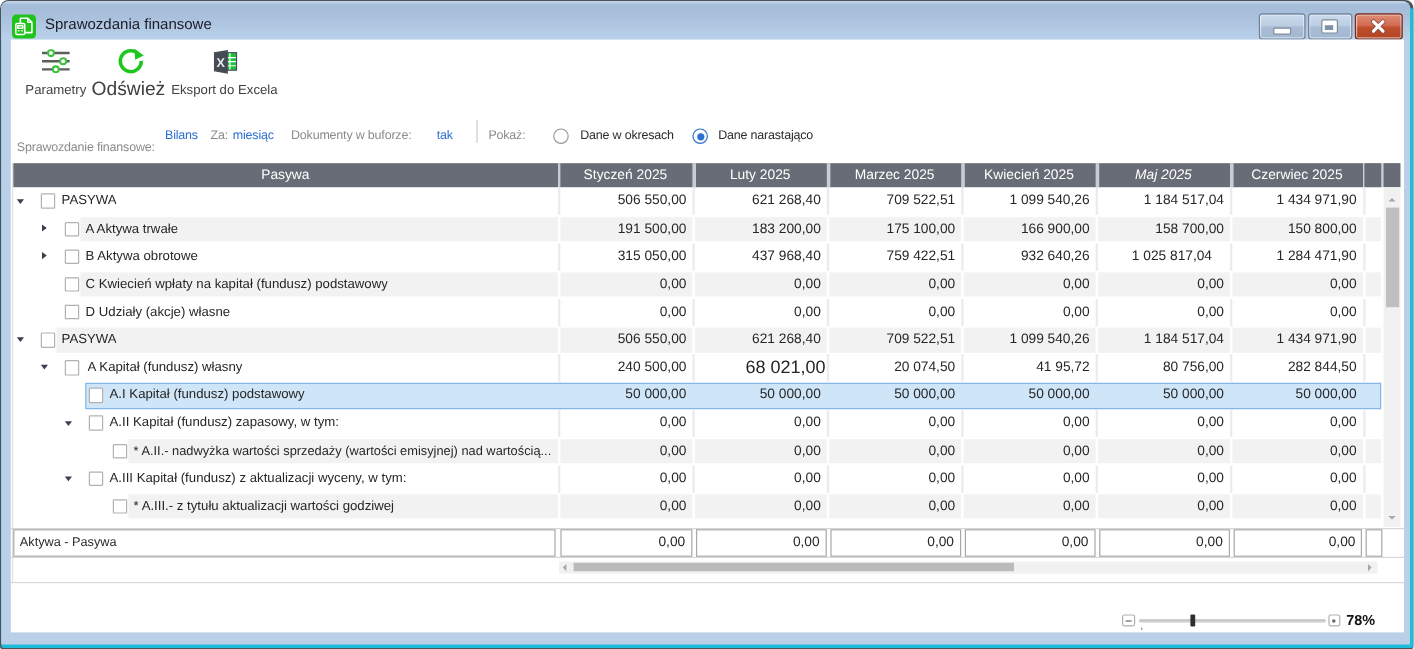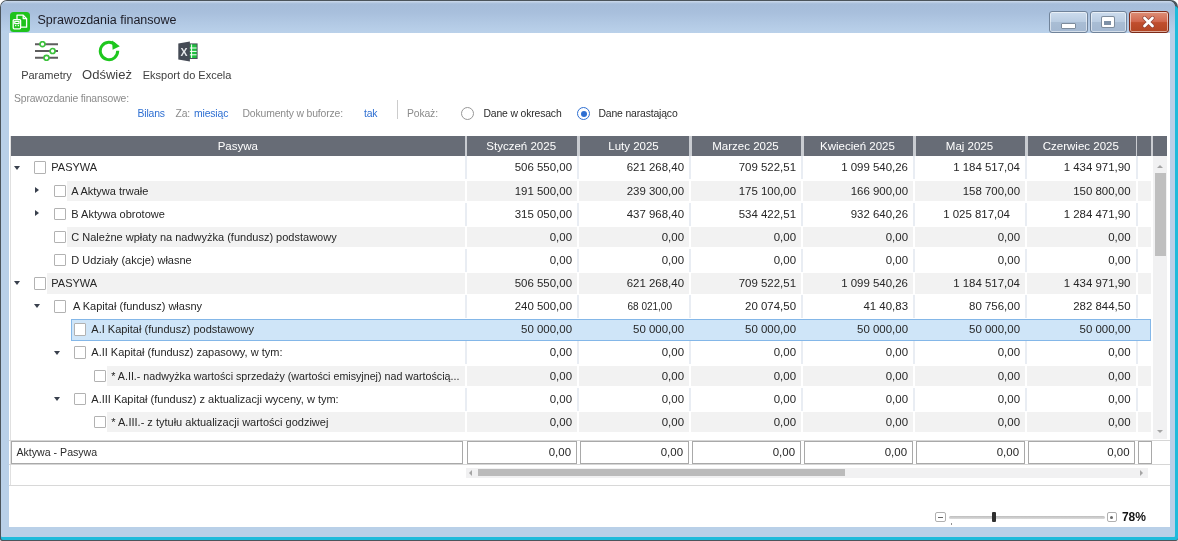--- a/index.html
+++ b/index.html
@@ -46,32 +46,32 @@
       <circle cx="8.5" cy="3.2" r="2.5"></circle>
       <circle cx="18.6" cy="10" r="2.5"></circle>
       <circle cx="12.5" cy="16.8" r="2.5"></circle>
     </g>
   </svg>
 <div class="t" style="left:46.5px;top:68.0px;height:14.0px;line-height:14.0px;transform:translateX(-50%);font-size:11px;color:#404040;">Parametry</div>
 <svg class="a" style="left:97.5px;top:40px" width="23" height="22" viewBox="0 0 23 22">
     <path d="M17.66 5.41 A 8.7 8.7 0 1 0 19.69 10.70" fill="none" stroke="#1ec71e" stroke-width="3" stroke-linecap="butt"></path>
     <path d="M14.0 0.6 L21.8 6.3 L14.6 9.7 Z" fill="#1ec71e"></path>
   </svg>
-<div class="t" style="left:107.0px;top:68.0px;height:14.0px;line-height:14.0px;transform:translateX(-50%);font-size:13px;color:#404040;">Odśwież</div>
+<div class="t" style="left:107.0px;top:68.0px;height:14.0px;line-height:14.0px;transform:translateX(-50%);font-size:16px;color:#404040;">Odśwież</div>
 <svg class="a" style="left:174px;top:40.5px" width="26" height="21" viewBox="0 0 26 21">
     <rect x="11.6" y="2.4" width="12" height="15.6" fill="#4a505a"></rect>
     <rect x="12.6" y="3.4" width="10" height="13.6" fill="#1fbf3f"></rect>
     <g stroke="#ffffff" stroke-width="1">
       <path d="M12.6 7 h10 M12.6 10.4 h10 M12.6 13.8 h10 M17.6 3.4 v13.6"></path>
     </g>
     <path d="M4.3 2.6 L15.9 0.6 L15.9 20.4 L4.3 18.4 Z" fill="#454b55"></path>
     <text x="10" y="14.6" font-family="Liberation Sans" font-size="10.5" font-weight="bold" fill="#e8eaec" text-anchor="middle">X</text>
   </svg>
 <div class="t" style="left:187.0px;top:68.0px;height:14.0px;line-height:14.0px;transform:translateX(-50%);font-size:11px;color:#404040;">Eksport do Excela</div>
-<div class="t" style="left:14.0px;top:92px;height:14.0px;line-height:14.0px;font-size:10.4px;letter-spacing:-0.15px;color:#8b8b8b;">Sprawozdanie finansowe:</div>
+<div class="t" style="left:14.0px;top:117px;height:14.0px;line-height:14.0px;font-size:10.4px;letter-spacing:-0.15px;color:#8b8b8b;">Sprawozdanie finansowe:</div>
 <div class="t" style="left:137.5px;top:106.5px;height:14.0px;line-height:14.0px;font-size:10.4px;letter-spacing:-0.15px;color:#2e6fd2;">Bilans</div>
 <div class="t" style="left:175.5px;top:106.5px;height:14.0px;line-height:14.0px;font-size:10.4px;letter-spacing:-0.15px;color:#8b8b8b;">Za:</div>
 <div class="t" style="left:194.0px;top:106.5px;height:14.0px;line-height:14.0px;font-size:10.4px;letter-spacing:-0.15px;color:#2e6fd2;">miesiąc</div>
 <div class="t" style="left:242.5px;top:106.5px;height:14.0px;line-height:14.0px;font-size:10.4px;letter-spacing:-0.15px;color:#8b8b8b;">Dokumenty w buforze:</div>
 <div class="t" style="left:364px;top:106.5px;height:14.0px;line-height:14.0px;font-size:10.4px;letter-spacing:-0.15px;color:#2e6fd2;">tak</div>
 <div class="a" style="left:396.5px;top:100.0px;width:1.2px;height:19.0px;background:#cccccc;"></div>
 <div class="t" style="left:407.0px;top:106.5px;height:14.0px;line-height:14.0px;font-size:10.4px;letter-spacing:-0.15px;color:#8b8b8b;">Pokaż:</div>
 <div class="a" style="left:461.3px;top:107.3px;width:11.0px;height:11.0px;background:#fff;border:1px solid #979797;border-radius:50%;"></div>
 <div class="t" style="left:483.5px;top:106.5px;height:14.0px;line-height:14.0px;font-size:10.4px;letter-spacing:-0.15px;color:#2b2b2b;">Dane w okresach</div>
 <div class="a" style="left:577.3px;top:107.3px;width:11.0px;height:11.0px;background:#fff;border:1px solid #2e6fd2;border-radius:50%;"></div>
@@ -85,21 +85,21 @@
 <div class="a" style="left:913.2px;top:136.2px;width:2.4px;height:20.2px;background:#c9ccd1;"></div>
 <div class="a" style="left:1025.2px;top:136.2px;width:2.4px;height:20.2px;background:#c9ccd1;"></div>
 <div class="a" style="left:1136.0px;top:136.2px;width:31.2px;height:20.2px;background:#caccd1;"></div>
 <div class="a" style="left:1137.2px;top:136.2px;width:13.5px;height:20.2px;background:#676c76;"></div>
 <div class="a" style="left:1153.0px;top:136.2px;width:14.2px;height:20.2px;background:#676c76;"></div>
 <div class="t" style="left:237.8px;top:136.2px;height:20.2px;line-height:20.2px;transform:translateX(-50%);font-size:11.5px;color:#ffffff;">Pasywa</div>
 <div class="t" style="left:521.2px;top:136.2px;height:20.2px;line-height:20.2px;transform:translateX(-50%);font-size:11.5px;color:#ffffff;">Styczeń 2025</div>
 <div class="t" style="left:633.5px;top:136.2px;height:20.2px;line-height:20.2px;transform:translateX(-50%);font-size:11.5px;color:#ffffff;">Luty 2025</div>
 <div class="t" style="left:745.5px;top:136.2px;height:20.2px;line-height:20.2px;transform:translateX(-50%);font-size:11.5px;color:#ffffff;">Marzec 2025</div>
 <div class="t" style="left:857.5px;top:136.2px;height:20.2px;line-height:20.2px;transform:translateX(-50%);font-size:11.5px;color:#ffffff;">Kwiecień 2025</div>
-<div class="t" style="left:969.5px;top:136.2px;height:20.2px;line-height:20.2px;transform:translateX(-50%);font-size:11.5px;color:#ffffff;">Maj 2025</div>
+<div class="t" style="left:969.5px;top:136.2px;height:20.2px;line-height:20.2px;transform:translateX(-50%);font-size:11.5px;color:#ffffff;font-style:italic;">Maj 2025</div>
 <div class="t" style="left:1080.8px;top:136.2px;height:20.2px;line-height:20.2px;transform:translateX(-50%);font-size:11.5px;color:#ffffff;">Czerwiec 2025</div>
 <div class="a" style="left:464.8px;top:156.4px;width:2.2px;height:23.1px;background:#e9edf3;"></div>
 <div class="a" style="left:577.3px;top:156.4px;width:2.2px;height:23.1px;background:#e9edf3;"></div>
 <div class="a" style="left:689.3px;top:156.4px;width:2.2px;height:23.1px;background:#e9edf3;"></div>
 <div class="a" style="left:801.3px;top:156.4px;width:2.2px;height:23.1px;background:#e9edf3;"></div>
 <div class="a" style="left:913.3px;top:156.4px;width:2.2px;height:23.1px;background:#e9edf3;"></div>
 <div class="a" style="left:1025.3px;top:156.4px;width:2.2px;height:23.1px;background:#e9edf3;"></div>
 <div class="a" style="left:1135.8px;top:156.4px;width:2.2px;height:23.1px;background:#e9edf3;"></div>
 <div class="a" style="left:14.0px;top:165.6px;width:0;height:0;border-left:3.7px solid transparent;border-right:3.7px solid transparent;border-top:4.3px solid #39404d;"></div>
 <div class="a" style="left:33.6px;top:161.4px;width:12.6px;height:12.6px;background:#fff;border:1px solid #b2b2b2;border-radius:1px;box-sizing:border-box;"></div>
@@ -115,51 +115,51 @@
 <div class="a" style="left:577.3px;top:179.5px;width:2.2px;height:23.1px;background:#ffffff;"></div>
 <div class="a" style="left:689.3px;top:179.5px;width:2.2px;height:23.1px;background:#ffffff;"></div>
 <div class="a" style="left:801.3px;top:179.5px;width:2.2px;height:23.1px;background:#ffffff;"></div>
 <div class="a" style="left:913.3px;top:179.5px;width:2.2px;height:23.1px;background:#ffffff;"></div>
 <div class="a" style="left:1025.3px;top:179.5px;width:2.2px;height:23.1px;background:#ffffff;"></div>
 <div class="a" style="left:1135.8px;top:179.5px;width:2.2px;height:23.1px;background:#ffffff;"></div>
 <div class="a" style="left:35.4px;top:187.0px;width:0;height:0;border-top:3.9px solid transparent;border-bottom:3.9px solid transparent;border-left:4.3px solid #39404d;"></div>
 <div class="a" style="left:53.6px;top:184.5px;width:12.6px;height:12.6px;background:#fff;border:1px solid #b2b2b2;border-radius:1px;box-sizing:border-box;"></div>
 <div class="t" style="left:71.3px;top:179.5px;height:23.1px;line-height:23.1px;font-size:11px;color:#262626;max-width:390px;overflow:hidden;">A Aktywa trwałe</div>
 <div class="t" style="right:606.0px;top:179.5px;height:23.1px;line-height:23.1px;font-size:11.45px;color:#262626;">191 500,00</div>
-<div class="t" style="right:494.0px;top:179.5px;height:23.1px;line-height:23.1px;font-size:11.45px;color:#262626;">239 300,00</div>
+<div class="t" style="right:494.0px;top:179.5px;height:23.1px;line-height:23.1px;font-size:11.45px;color:#262626;">183 200,00</div>
 <div class="t" style="right:382.0px;top:179.5px;height:23.1px;line-height:23.1px;font-size:11.45px;color:#262626;">175 100,00</div>
 <div class="t" style="right:270.0px;top:179.5px;height:23.1px;line-height:23.1px;font-size:11.45px;color:#262626;">166 900,00</div>
 <div class="t" style="right:158.0px;top:179.5px;height:23.1px;line-height:23.1px;font-size:11.45px;color:#262626;">158 700,00</div>
 <div class="t" style="right:47.5px;top:179.5px;height:23.1px;line-height:23.1px;font-size:11.45px;color:#262626;">150 800,00</div>
 <div class="a" style="left:464.8px;top:202.7px;width:2.2px;height:23.1px;background:#e9edf3;"></div>
 <div class="a" style="left:577.3px;top:202.7px;width:2.2px;height:23.1px;background:#e9edf3;"></div>
 <div class="a" style="left:689.3px;top:202.7px;width:2.2px;height:23.1px;background:#e9edf3;"></div>
 <div class="a" style="left:801.3px;top:202.7px;width:2.2px;height:23.1px;background:#e9edf3;"></div>
 <div class="a" style="left:913.3px;top:202.7px;width:2.2px;height:23.1px;background:#e9edf3;"></div>
 <div class="a" style="left:1025.3px;top:202.7px;width:2.2px;height:23.1px;background:#e9edf3;"></div>
 <div class="a" style="left:1135.8px;top:202.7px;width:2.2px;height:23.1px;background:#e9edf3;"></div>
 <div class="a" style="left:35.4px;top:210.1px;width:0;height:0;border-top:3.9px solid transparent;border-bottom:3.9px solid transparent;border-left:4.3px solid #39404d;"></div>
 <div class="a" style="left:53.6px;top:207.6px;width:12.6px;height:12.6px;background:#fff;border:1px solid #b2b2b2;border-radius:1px;box-sizing:border-box;"></div>
 <div class="t" style="left:71.3px;top:202.7px;height:23.1px;line-height:23.1px;font-size:11px;color:#262626;max-width:390px;overflow:hidden;">B Aktywa obrotowe</div>
 <div class="t" style="right:606.0px;top:202.7px;height:23.1px;line-height:23.1px;font-size:11.45px;color:#262626;">315 050,00</div>
 <div class="t" style="right:494.0px;top:202.7px;height:23.1px;line-height:23.1px;font-size:11.45px;color:#262626;margin-left:28px;">437 968,40</div>
-<div class="t" style="right:382.0px;top:202.7px;height:23.1px;line-height:23.1px;font-size:11.45px;color:#262626;">534 422,51</div>
+<div class="t" style="right:382.0px;top:202.7px;height:23.1px;line-height:23.1px;font-size:11.45px;color:#262626;">759 422,51</div>
 <div class="t" style="right:270.0px;top:202.7px;height:23.1px;line-height:23.1px;font-size:11.45px;color:#262626;">932 640,26</div>
 <div class="t" style="right:168px;top:202.7px;height:23.1px;line-height:23.1px;font-size:11.45px;color:#262626;">1 025 817,04</div>
 <div class="t" style="right:47.5px;top:202.7px;height:23.1px;line-height:23.1px;font-size:11.45px;color:#262626;">1 284 471,90</div>
 <div class="a" style="left:67.3px;top:226.8px;width:1083.4px;height:20.6px;background:#f2f2f2;"></div>
 <div class="a" style="left:464.8px;top:225.8px;width:2.2px;height:23.1px;background:#ffffff;"></div>
 <div class="a" style="left:577.3px;top:225.8px;width:2.2px;height:23.1px;background:#ffffff;"></div>
 <div class="a" style="left:689.3px;top:225.8px;width:2.2px;height:23.1px;background:#ffffff;"></div>
 <div class="a" style="left:801.3px;top:225.8px;width:2.2px;height:23.1px;background:#ffffff;"></div>
 <div class="a" style="left:913.3px;top:225.8px;width:2.2px;height:23.1px;background:#ffffff;"></div>
 <div class="a" style="left:1025.3px;top:225.8px;width:2.2px;height:23.1px;background:#ffffff;"></div>
 <div class="a" style="left:1135.8px;top:225.8px;width:2.2px;height:23.1px;background:#ffffff;"></div>
 <div class="a" style="left:53.6px;top:230.8px;width:12.6px;height:12.6px;background:#fff;border:1px solid #b2b2b2;border-radius:1px;box-sizing:border-box;"></div>
-<div class="t" style="left:71.3px;top:225.8px;height:23.1px;line-height:23.1px;font-size:11px;color:#262626;max-width:390px;overflow:hidden;">C Należne wpłaty na nadwyżka (fundusz) podstawowy</div>
+<div class="t" style="left:71.3px;top:225.8px;height:23.1px;line-height:23.1px;font-size:11px;color:#262626;max-width:390px;overflow:hidden;">C Kwiecień wpłaty na kapitał (fundusz) podstawowy</div>
 <div class="t" style="right:606.0px;top:225.8px;height:23.1px;line-height:23.1px;font-size:11.45px;color:#262626;">0,00</div>
 <div class="t" style="right:494.0px;top:225.8px;height:23.1px;line-height:23.1px;font-size:11.45px;color:#262626;">0,00</div>
 <div class="t" style="right:382.0px;top:225.8px;height:23.1px;line-height:23.1px;font-size:11.45px;color:#262626;">0,00</div>
 <div class="t" style="right:270.0px;top:225.8px;height:23.1px;line-height:23.1px;font-size:11.45px;color:#262626;">0,00</div>
 <div class="t" style="right:158.0px;top:225.8px;height:23.1px;line-height:23.1px;font-size:11.45px;color:#262626;">0,00</div>
 <div class="t" style="right:47.5px;top:225.8px;height:23.1px;line-height:23.1px;font-size:11.45px;color:#262626;">0,00</div>
 <div class="a" style="left:464.8px;top:248.9px;width:2.2px;height:23.1px;background:#e9edf3;"></div>
 <div class="a" style="left:577.3px;top:248.9px;width:2.2px;height:23.1px;background:#e9edf3;"></div>
 <div class="a" style="left:689.3px;top:248.9px;width:2.2px;height:23.1px;background:#e9edf3;"></div>
 <div class="a" style="left:801.3px;top:248.9px;width:2.2px;height:23.1px;background:#e9edf3;"></div>
@@ -195,23 +195,23 @@
 <div class="a" style="left:577.3px;top:295.2px;width:2.2px;height:23.1px;background:#e9edf3;"></div>
 <div class="a" style="left:689.3px;top:295.2px;width:2.2px;height:23.1px;background:#e9edf3;"></div>
 <div class="a" style="left:801.3px;top:295.2px;width:2.2px;height:23.1px;background:#e9edf3;"></div>
 <div class="a" style="left:913.3px;top:295.2px;width:2.2px;height:23.1px;background:#e9edf3;"></div>
 <div class="a" style="left:1025.3px;top:295.2px;width:2.2px;height:23.1px;background:#e9edf3;"></div>
 <div class="a" style="left:1135.8px;top:295.2px;width:2.2px;height:23.1px;background:#e9edf3;"></div>
 <div class="a" style="left:34.0px;top:304.3px;width:0;height:0;border-left:3.7px solid transparent;border-right:3.7px solid transparent;border-top:4.3px solid #39404d;"></div>
 <div class="a" style="left:53.6px;top:300.1px;width:12.6px;height:12.6px;background:#fff;border:1px solid #b2b2b2;border-radius:1px;box-sizing:border-box;"></div>
 <div class="t" style="left:73px;top:295.2px;height:23.1px;line-height:23.1px;font-size:11px;color:#262626;max-width:390px;overflow:hidden;">A Kapitał (fundusz) własny</div>
 <div class="t" style="right:606.0px;top:295.2px;height:23.1px;line-height:23.1px;font-size:11.45px;color:#262626;">240 500,00</div>
-<div class="t" style="right:506px;top:295.2px;height:23.1px;line-height:23.1px;font-size:10px;color:#262626;">68 021,00</div>
+<div class="t" style="right:490px;top:295.2px;height:23.1px;line-height:23.1px;font-size:15px;color:#262626;">68 021,00</div>
 <div class="t" style="right:382.0px;top:295.2px;height:23.1px;line-height:23.1px;font-size:11.45px;color:#262626;">20 074,50</div>
-<div class="t" style="right:270.0px;top:295.2px;height:23.1px;line-height:23.1px;font-size:11.45px;color:#262626;">41 40,83</div>
+<div class="t" style="right:270.0px;top:295.2px;height:23.1px;line-height:23.1px;font-size:11.45px;color:#262626;">41 95,72</div>
 <div class="t" style="right:158.0px;top:295.2px;height:23.1px;line-height:23.1px;font-size:11.45px;color:#262626;">80 756,00</div>
 <div class="t" style="right:47.5px;top:295.2px;height:23.1px;line-height:23.1px;font-size:11.45px;color:#262626;">282 844,50</div>
 <div class="a" style="left:71.0px;top:318.8px;width:1080.2px;height:22.1px;background:#cfe5f8;border:1px solid #84b7e8;box-sizing:border-box;"></div>
 <div class="a" style="left:73.6px;top:323.3px;width:12.6px;height:12.6px;background:#fff;border:1px solid #b2b2b2;border-radius:1px;box-sizing:border-box;"></div>
 <div class="t" style="left:91.3px;top:318.3px;height:23.1px;line-height:23.1px;font-size:11px;color:#262626;max-width:370px;overflow:hidden;">A.I Kapitał (fundusz) podstawowy</div>
 <div class="t" style="right:606.0px;top:318.3px;height:23.1px;line-height:23.1px;font-size:11.45px;color:#262626;">50 000,00</div>
 <div class="t" style="right:494.0px;top:318.3px;height:23.1px;line-height:23.1px;font-size:11.45px;color:#262626;">50 000,00</div>
 <div class="t" style="right:382.0px;top:318.3px;height:23.1px;line-height:23.1px;font-size:11.45px;color:#262626;">50 000,00</div>
 <div class="t" style="right:270.0px;top:318.3px;height:23.1px;line-height:23.1px;font-size:11.45px;color:#262626;">50 000,00</div>
 <div class="t" style="right:158.0px;top:318.3px;height:23.1px;line-height:23.1px;font-size:11.45px;color:#262626;">50 000,00</div>

